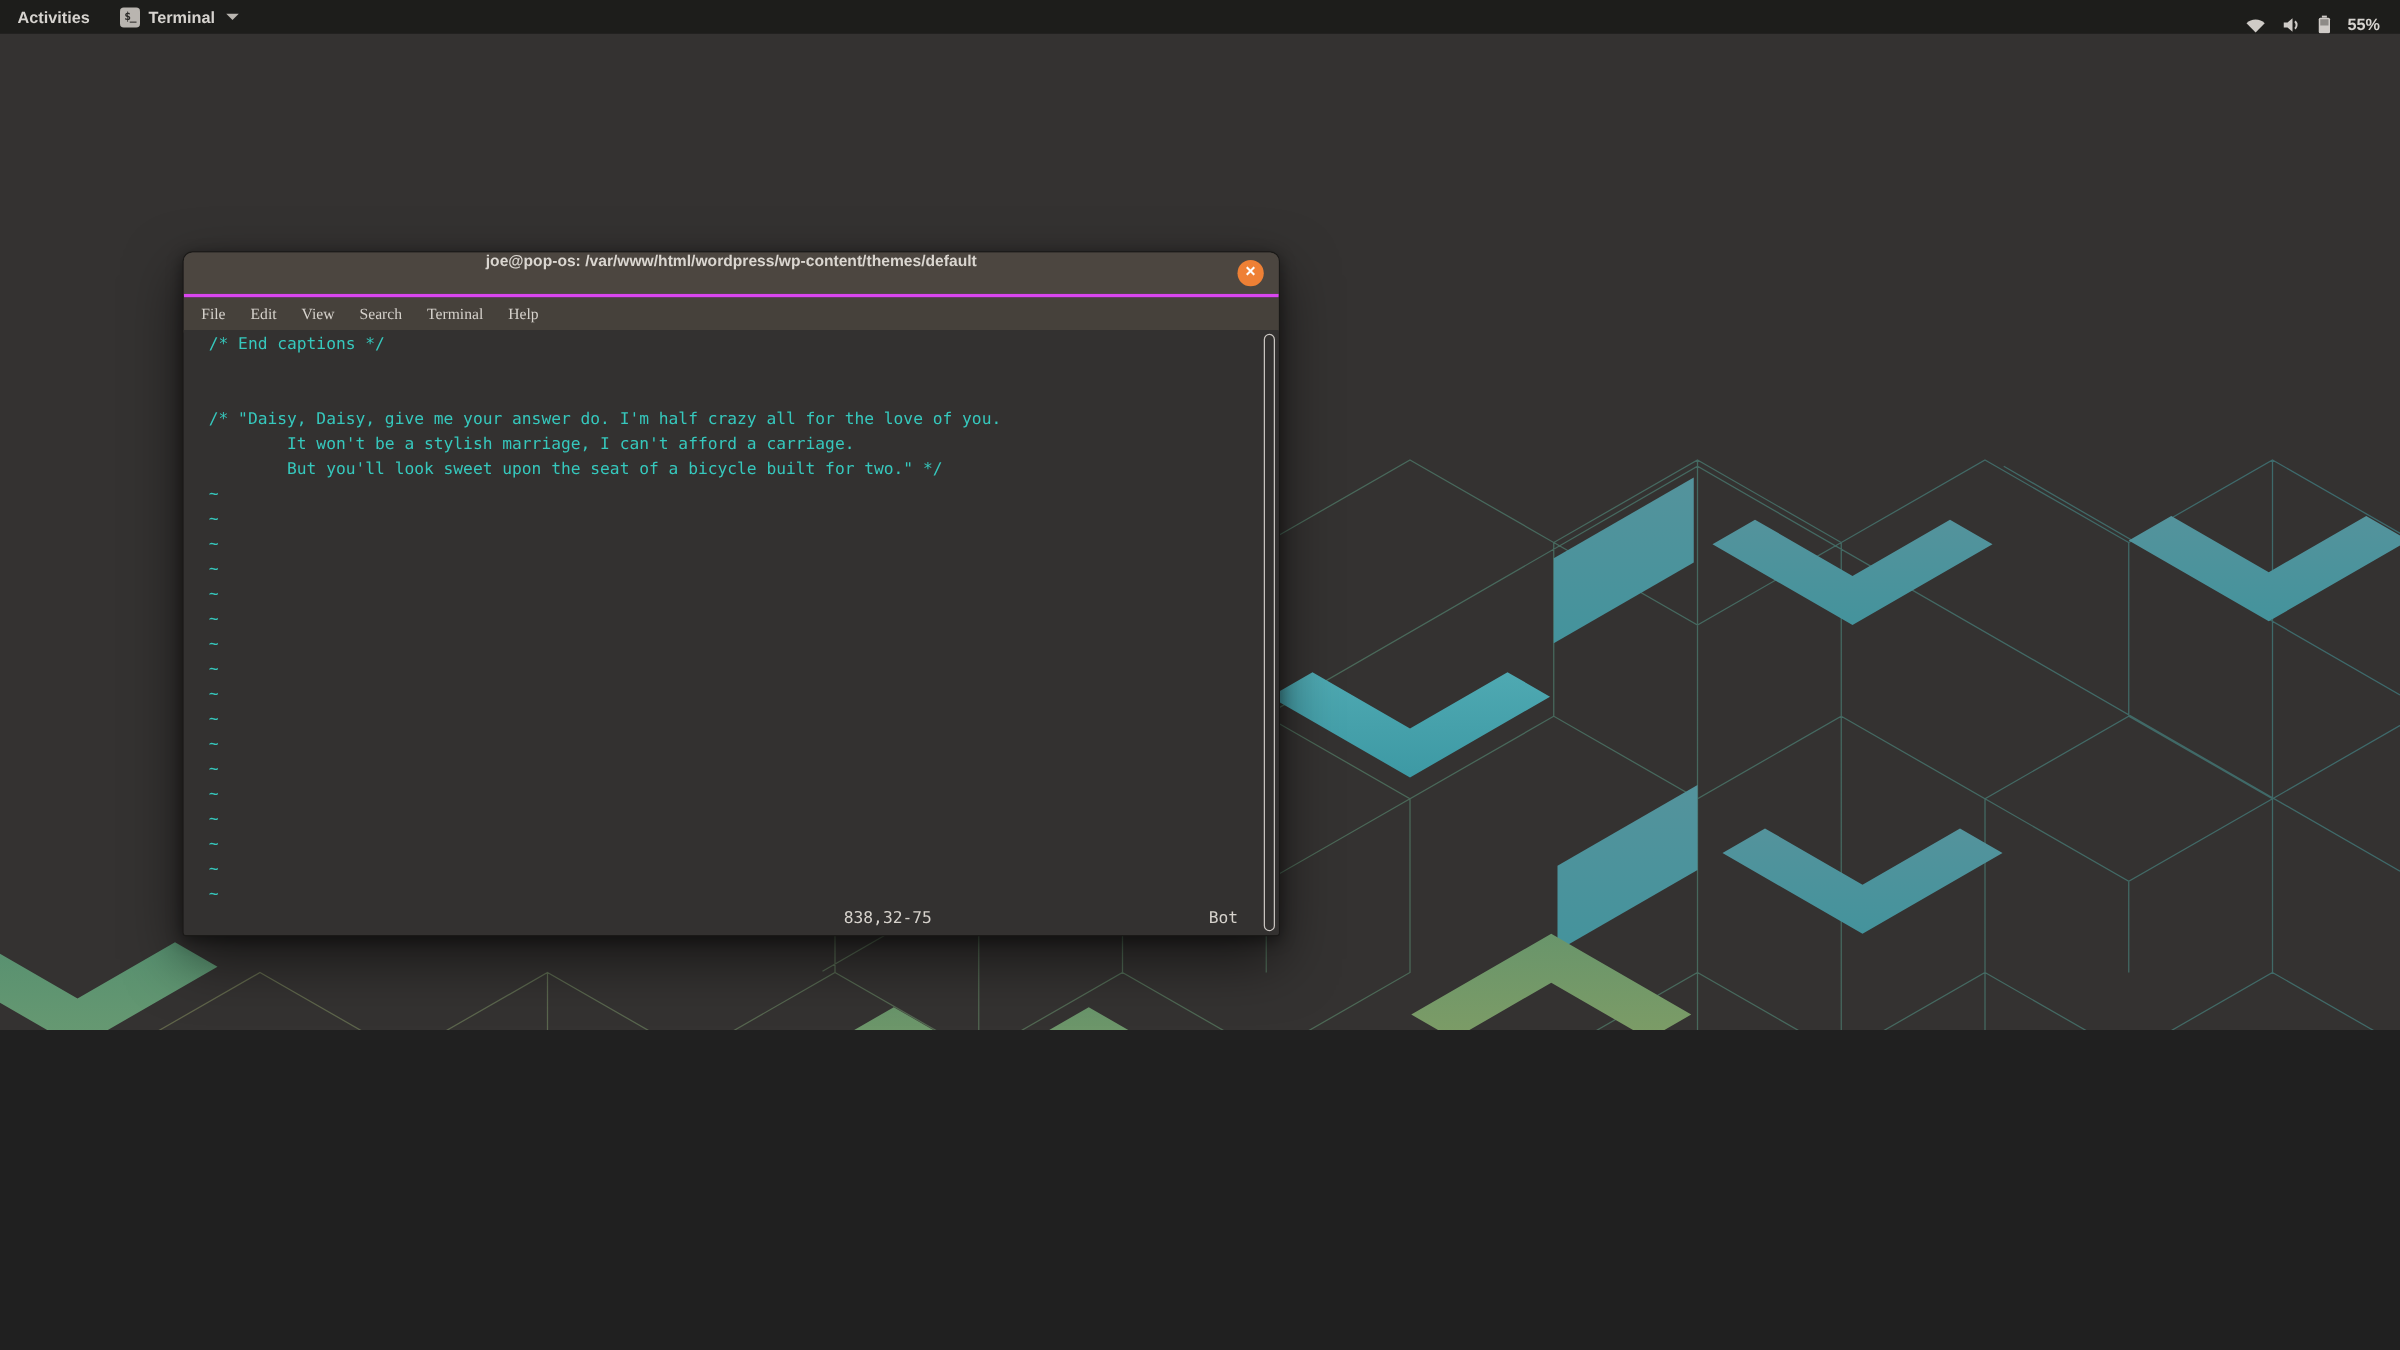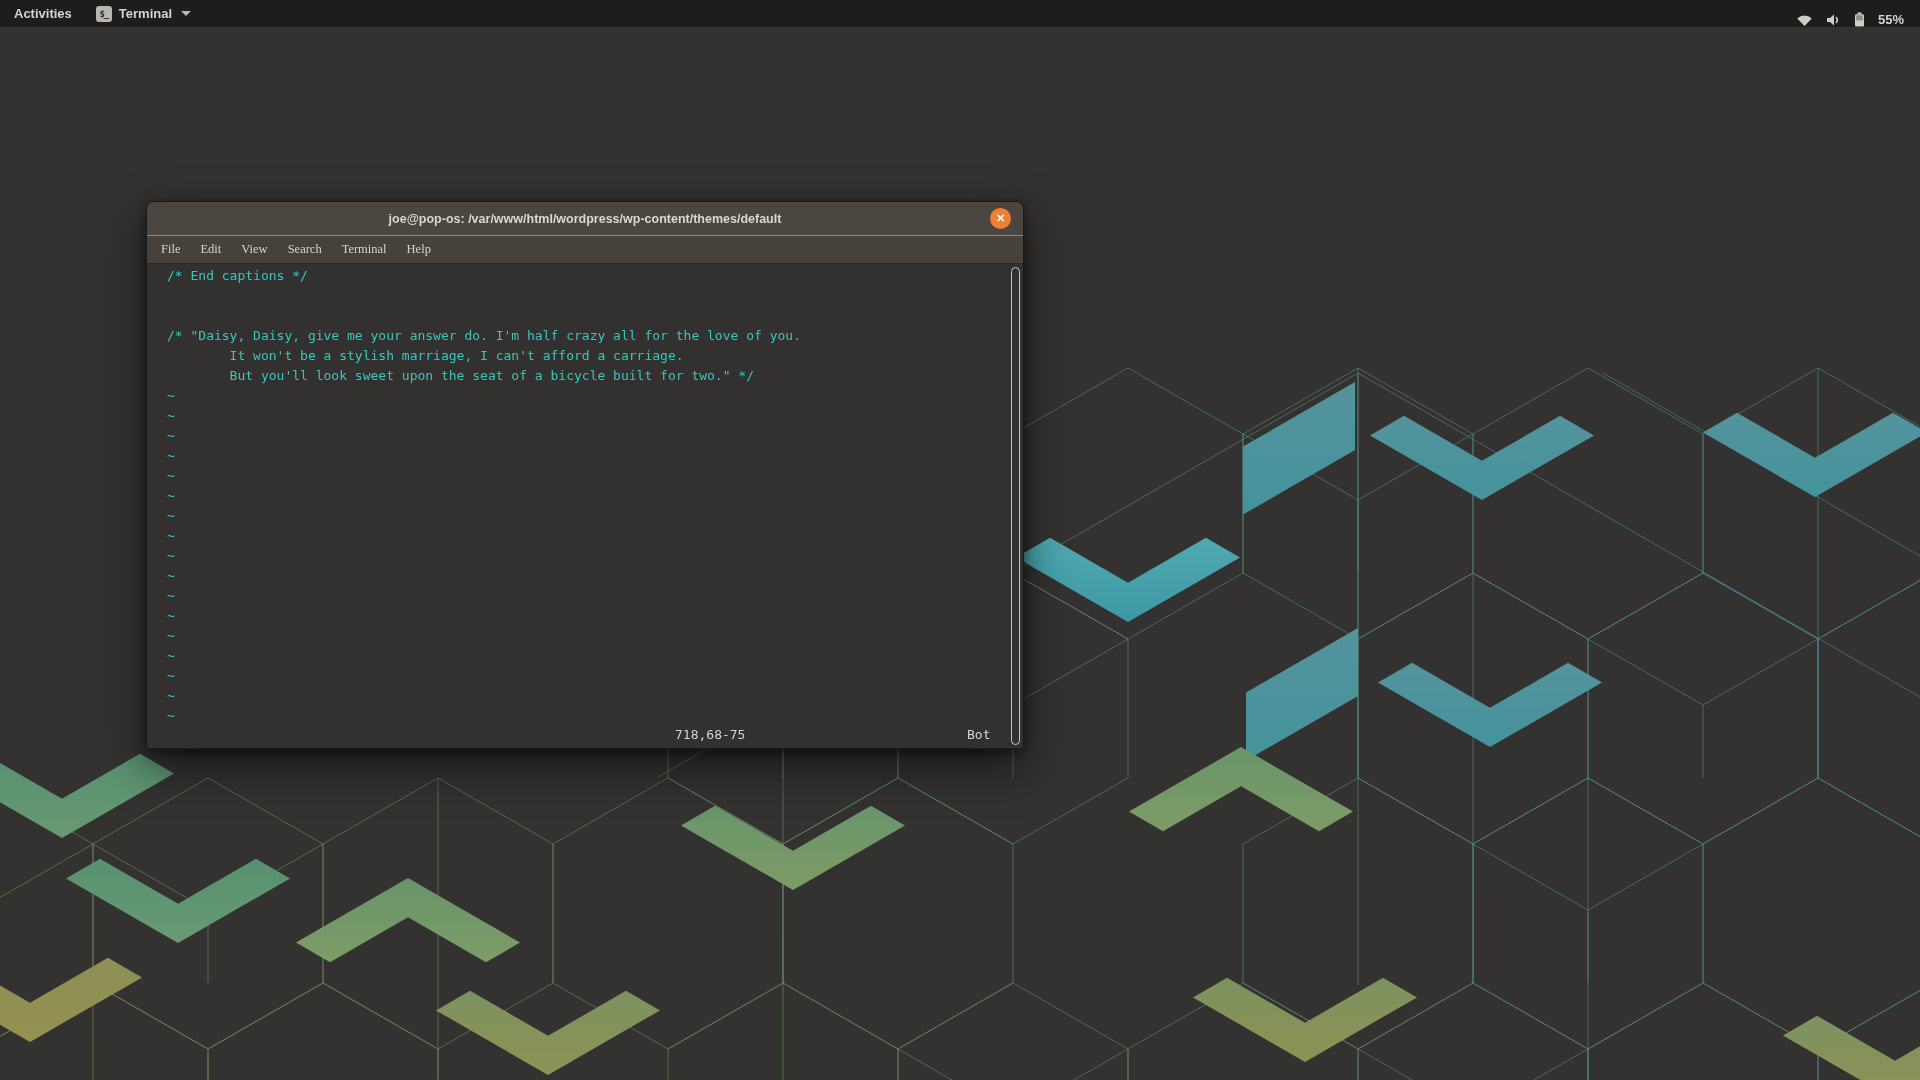--- a/index.html
+++ b/index.html
@@ -1,16 +1,16 @@
 <!DOCTYPE html>
 <html><head>
 <meta charset="utf-8">
 <style>
   html,body{margin:0;padding:0;background:#202020;}
-  #desktop{position:relative;width:1920px;height:1080px;overflow:hidden;background:#14b8a6;
+  #desktop{position:relative;width:1920px;height:824px;overflow:hidden;background:#14b8a6;
            font-family:"Liberation Sans",sans-serif;}
   #wallpaper{position:absolute;left:0;top:0;width:1920px;height:1080px;display:block;}
 
   
   #topbar{position:absolute;left:0;top:0;width:1920px;height:27px;background:#1d1d1b;
           display:flex;align-items:center;color:#d6d3cf;font-size:13px;font-weight:bold;z-index:30;}
   .tb-activities{padding:0 14px;height:27px;display:flex;align-items:center;cursor:default;}
   .tb-app{display:flex;align-items:center;gap:7px;margin-left:4px;height:27px;padding:0 6px;}
   .tb-appicon{width:16px;height:16px;border-radius:3px;background:#b9b5b0;color:#2b2a28;
               font-family:"DejaVu Sans Mono",monospace;font-size:9px;font-weight:bold;
@@ -21,22 +21,22 @@
   .tb-clock span{pointer-events:auto;}
   .tb-right{margin-left:auto;display:flex;align-items:flex-end;gap:13px;padding-right:16px;height:27px;}
   .tb-right svg{display:block;}
 
   
   #term-window{position:absolute;left:146px;top:201px;width:876px;height:546px;
                border-radius:8px 8px 3px 3px;
                box-shadow:0 18px 45px rgba(0,0,0,.55),0 3px 12px rgba(0,0,0,.45);
                border:1px solid #1a1917;background:#333130;z-index:20;}
   #titlebar{position:relative;height:33px;background:#4c4640;border-radius:7px 7px 0 0;
-            display:flex;align-items:center;justify-content:center;
-            border-bottom:1px solid #d946ef;}
+            display:flex;align-items:flex-start;justify-content:center;
+            border-bottom:3px solid #d946ef;}
   #window-title{font-size:12.5px;font-weight:bold;color:#dad6d0;}
   #close-btn{position:absolute;right:12px;top:6px;width:21px;height:21px;border-radius:50%;
              background:#ee8035;border:none;color:#fdfdfc;font-size:11px;font-weight:bold;
              display:flex;align-items:center;justify-content:center;cursor:pointer;
              font-family:"Liberation Sans",sans-serif;padding:0;line-height:1;}
   #menubar{height:27px;background:#46413b;display:flex;align-items:center;
            border-bottom:1px solid #292623;font-size:12.5px;color:#d6d2cc;padding-left:4px;}
   .menu-item{padding:4px 10px;cursor:default;font-family:Liberation Serif, serif;}
   #term-content{position:absolute;left:0;top:62px;right:0;bottom:0;background:#333130;
                 border-radius:0 0 2px 2px;overflow:hidden;
@@ -175,21 +175,21 @@
         <span class="menu-item">File</span>
         <span class="menu-item">Edit</span>
         <span class="menu-item">View</span>
         <span class="menu-item">Search</span>
         <span class="menu-item">Terminal</span>
         <span class="menu-item">Help</span>
       </div>
     <div id="term-content" style="background: rgb(51, 49, 48);">
       <div id="term-text" style="color: rgb(54, 200, 189);"><div class="term-line">/* End captions */</div><div class="term-line"> </div><div class="term-line"> </div><div class="term-line">/* "Daisy, Daisy, give me your answer do. I'm half crazy all for the love of you.</div><div class="term-line">        It won't be a stylish marriage, I can't afford a carriage.</div><div class="term-line">        But you'll look sweet upon the seat of a bicycle built for two." */</div><div class="term-line">~</div><div class="term-line">~</div><div class="term-line">~</div><div class="term-line">~</div><div class="term-line">~</div><div class="term-line">~</div><div class="term-line">~</div><div class="term-line">~</div><div class="term-line">~</div><div class="term-line">~</div><div class="term-line">~</div><div class="term-line">~</div><div class="term-line">~</div><div class="term-line">~</div><div class="term-line">~</div><div class="term-line">~</div><div class="term-line">~</div></div>
       <div id="statusline">
-        <span id="ruler">718,68-75</span>
+        <span id="ruler">838,32-75</span>
         <span id="scrollpos">Bot</span>
       </div>
       <div id="scrollbar">
         <div id="scroll-thumb"></div>
       </div>
     </div>
   </div>
 
 </div>
 

